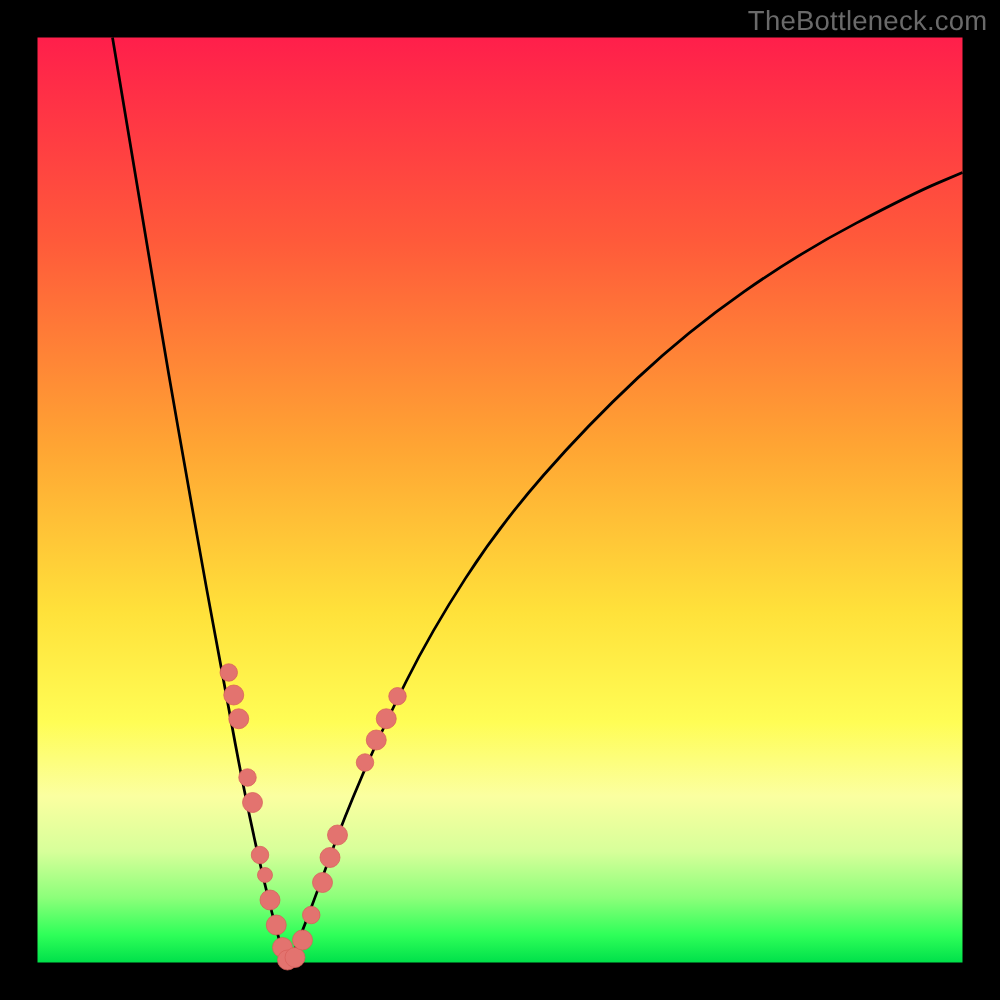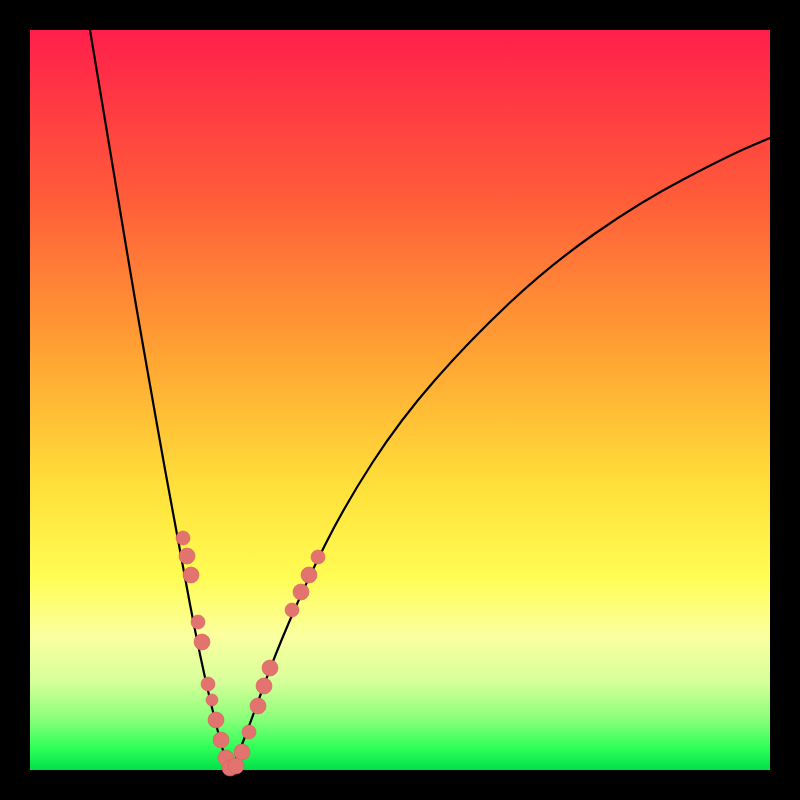--- a/index.html
+++ b/index.html
@@ -96,13 +96,14 @@
           <circle cx="228" cy="676" r="8" class="marker"></circle>
           <circle cx="234" cy="656" r="8" class="marker"></circle>
           <circle cx="240" cy="638" r="8" class="marker"></circle>
           <circle cx="262" cy="580" r="7" class="marker"></circle>
           <circle cx="271" cy="562" r="8" class="marker"></circle>
           <circle cx="279" cy="545" r="8" class="marker"></circle>
           <circle cx="288" cy="527" r="7" class="marker"></circle>
         </g>
     </svg>
   </div>
+  <div class="watermark">TheBottleneck.com</div>
 </div>
 
 </body></html>

